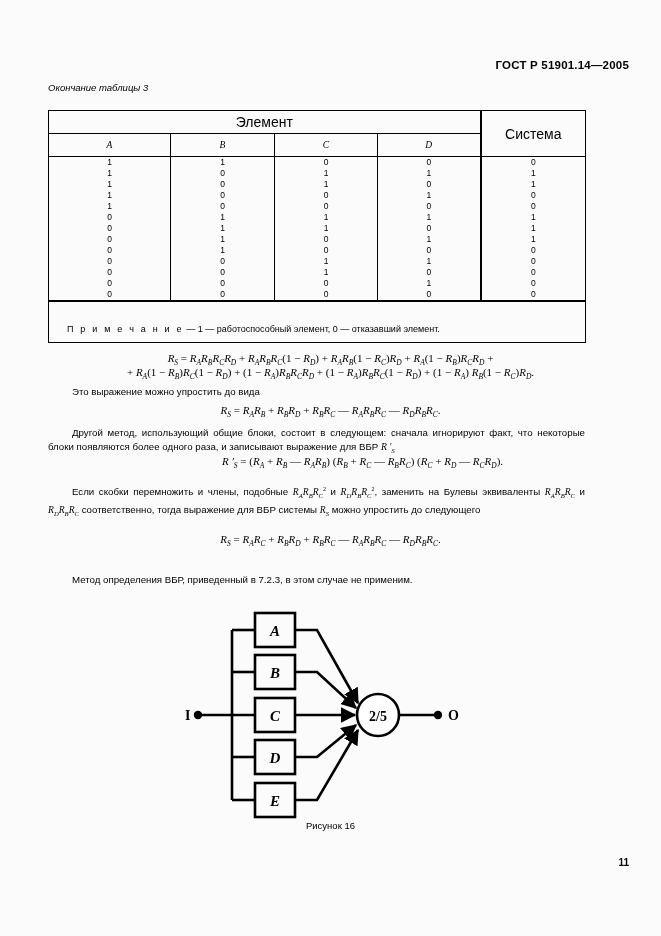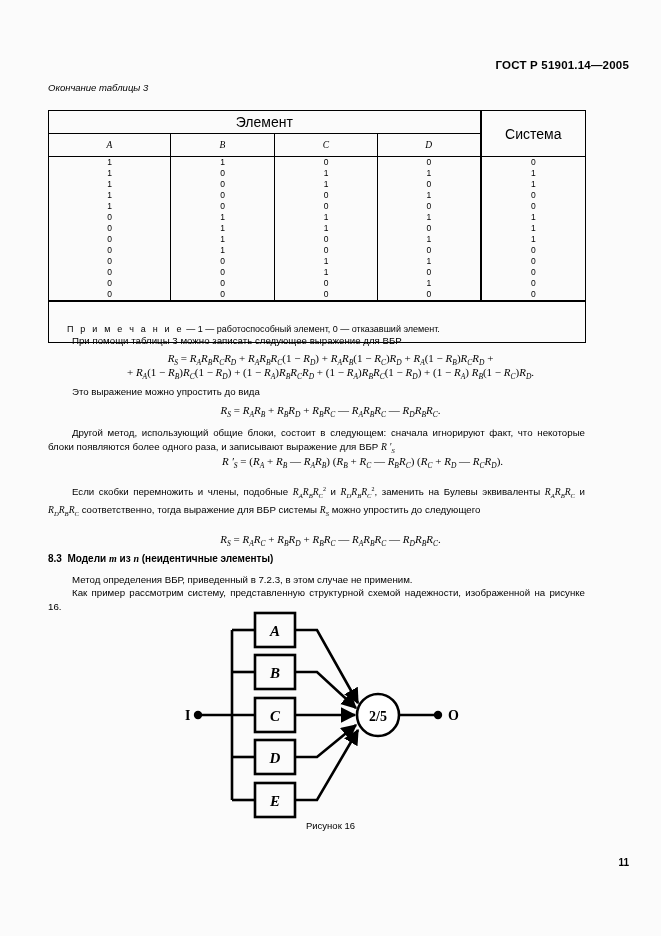--- a/index.html
+++ b/index.html
@@ -275,21 +275,20 @@
           <td class="dat">0</td>
           <td class="dat sys-col">0</td>
         </tr>
         <tr>
           <td class="note" colspan="5"><span class="sp">П р и м е ч а н и е</span><span> — 1 — работоспособный элемент, 0 — отказавший элемент.</span></td>
         </tr>
       </tbody>
     </table>
   </div>
 
-  <div class="para ind" style="left:48px; top:334px; width:537px;">При помощи таблицы 3 можно записать следующее выражение для ВБР</div>
 
   <div class="formula" style="left:0; top:352px;">
     <span class="v">R</span><sub>S</sub> = <span class="v">R</span><sub>A</sub><span class="v">R</span><sub>B</sub><span class="v">R</span><sub>C</sub><span class="v">R</span><sub>D</sub> + <span class="v">R</span><sub>A</sub><span class="v">R</span><sub>B</sub><span class="v">R</span><sub>C</sub>(1 − <span class="v">R</span><sub>D</sub>) + <span class="v">R</span><sub>A</sub><span class="v">R</span><sub>B</sub>(1 − <span class="v">R</span><sub>C</sub>)<span class="v">R</span><sub>D</sub> + <span class="v">R</span><sub>A</sub>(1 − <span class="v">R</span><sub>B</sub>)<span class="v">R</span><sub>C</sub><span class="v">R</span><sub>D</sub> +
   </div>
   <div class="formula" style="left:0; top:366px;">
     + <span class="v">R</span><sub>A</sub>(1 − <span class="v">R</span><sub>B</sub>)<span class="v">R</span><sub>C</sub>(1 − <span class="v">R</span><sub>D</sub>) + (1 − <span class="v">R</span><sub>A</sub>)<span class="v">R</span><sub>B</sub><span class="v">R</span><sub>C</sub><span class="v">R</span><sub>D</sub> + (1 − <span class="v">R</span><sub>A</sub>)<span class="v">R</span><sub>B</sub><span class="v">R</span><sub>C</sub>(1 − <span class="v">R</span><sub>D</sub>) + (1 − <span class="v">R</span><sub>A</sub>) <span class="v">R</span><sub>B</sub>(1 − <span class="v">R</span><sub>C</sub>)<span class="v">R</span><sub>D</sub>.
   </div>
 
   <div class="para ind" style="left:48px; top:385px; width:537px;">Это выражение можно упростить до вида</div>
 
@@ -302,25 +301,23 @@
   <div class="formula" style="left:0; top:455px;padding-left:32px;">
     <span class="v">R&nbsp;′</span><sub>S</sub> = (<span class="v">R</span><sub>A</sub> + <span class="v">R</span><sub>B</sub> — <span class="v">R</span><sub>A</sub><span class="v">R</span><sub>B</sub>) (<span class="v">R</span><sub>B</sub> + <span class="v">R</span><sub>C</sub> — <span class="v">R</span><sub>B</sub><span class="v">R</span><sub>C</sub>) (<span class="v">R</span><sub>C</sub> + <span class="v">R</span><sub>D</sub> — <span class="v">R</span><sub>C</sub><span class="v">R</span><sub>D</sub>).
   </div>
 
   <div class="para ind" style="left:48px; top:483px; width:537px;"><span>Если скобки перемножить и члены, подобные</span> <span class="v">R<sub>A</sub>R<sub>B</sub>R<sub>C</sub><sup>2</sup></span> <span>и</span> <span class="v">R<sub>D</sub>R<sub>B</sub>R<sub>C</sub><sup>2</sup></span><span>, заменить на Булевы эквиваленты</span> <span class="v">R<sub>A</sub>R<sub>B</sub>R<sub>C</sub></span> <span>и</span> <span class="v">R<sub>D</sub>R<sub>B</sub>R<sub>C</sub></span> <span>соответственно, тогда выражение для ВБР системы</span> <span class="v">R<sub>S</sub></span> <span>можно упростить до следующего</span></div>
 
   <div class="formula" style="left:0; top:533px;">
     <span class="v">R</span><sub>S</sub> = <span class="v">R</span><sub>A</sub><span class="v">R</span><sub>C</sub> + <span class="v">R</span><sub>B</sub><span class="v">R</span><sub>D</sub> + <span class="v">R</span><sub>B</sub><span class="v">R</span><sub>C</sub> — <span class="v">R</span><sub>A</sub><span class="v">R</span><sub>B</sub><span class="v">R</span><sub>C</sub> — <span class="v">R</span><sub>D</sub><span class="v">R</span><sub>B</sub><span class="v">R</span><sub>C</sub>.
   </div>
 
-  <div class="sec-head" style="left:48px; top:553px;"><span>8.3</span>&nbsp;&nbsp;<span>Модели</span> <i>m</i> <span>из</span> <i>n</i> <span>(неидентичные элементы)</span></div>
 
   <div class="para ind" style="left:48px; top:573px; width:537px;">Метод определения ВБР, приведенный в 7.2.3, в этом случае не применим.</div>
 
-  <div class="para ind" style="left:48px; top:586px; width:537px;">Как пример рассмотрим систему, представленную структурной схемой надежности, изображенной на рисунке 16.</div>
 
   <div class="fig">
     <svg width="290" height="215" viewBox="0 0 290 215">
 
       <text x="5" y="112" font-family="Liberation Serif, serif" font-size="14" font-weight="bold">I</text>
       <circle cx="18" cy="107" r="4.2" fill="#000"></circle>
 
       <line x1="18" y1="107" x2="75" y2="107" stroke="#000" stroke-width="2.6"></line>
 
       <line x1="52" y1="22" x2="52" y2="192" stroke="#000" stroke-width="2.6"></line>

